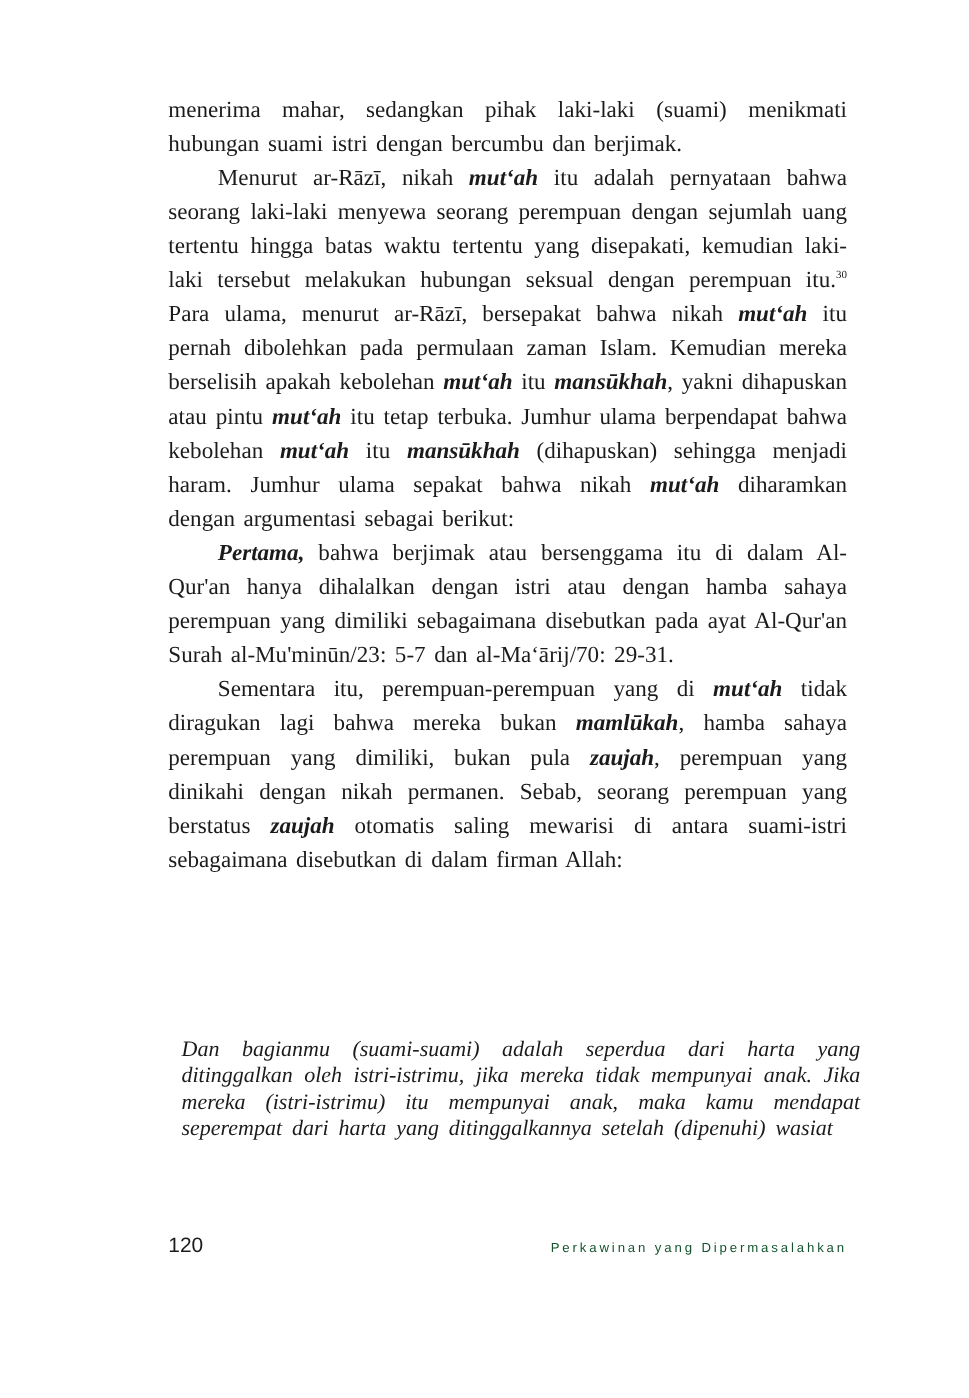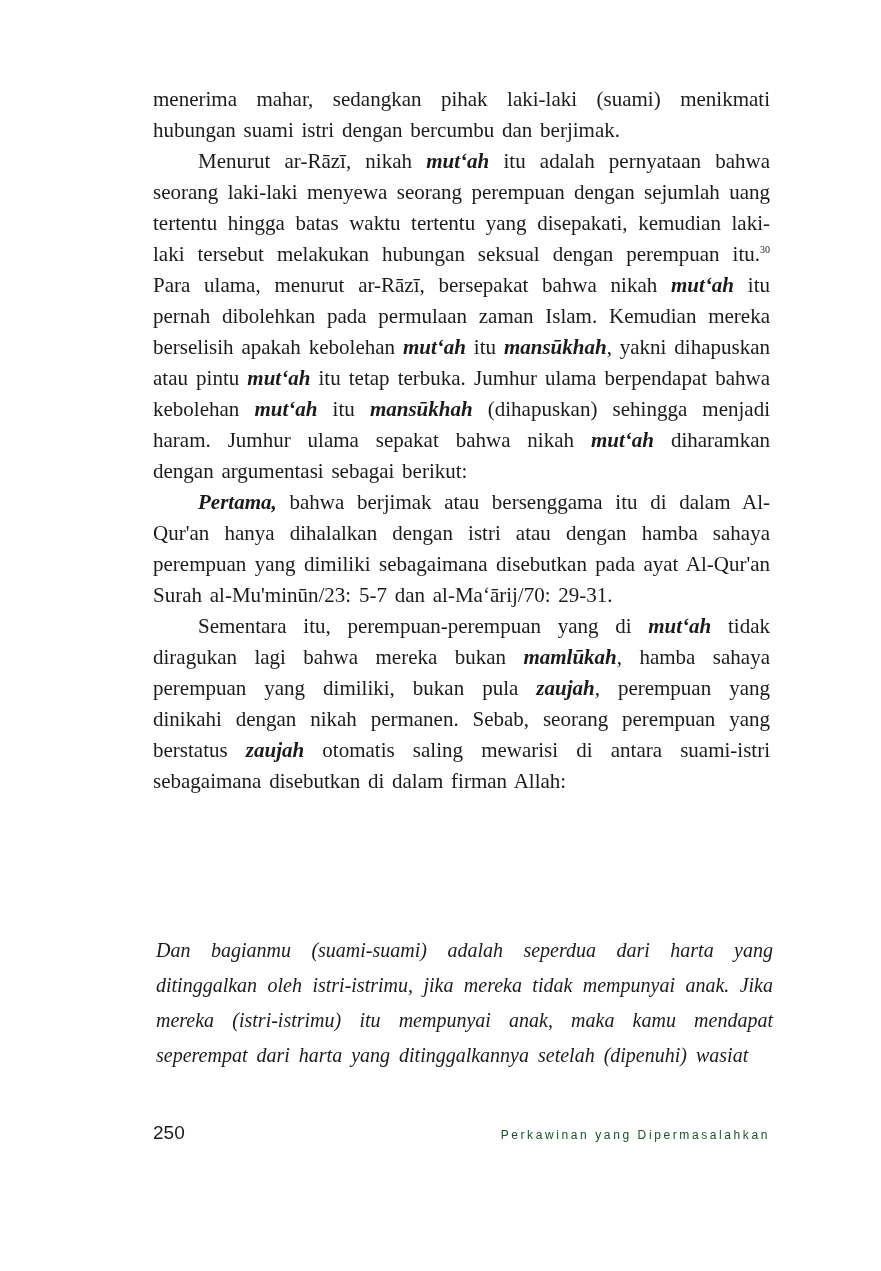--- a/index.html
+++ b/index.html
@@ -48,23 +48,23 @@
     font-size: 26px;
     line-height: 49px;
     color: #222222;
     text-align: center;
   }
   .translation {
     position: absolute;
     left: 153px;
     top: 930px;
     width: 617px;
-    margin: 3px;
+    margin: 12px;
     font-size: 20px;
-    line-height: 35px;
+    line-height: 24px;
     font-style: italic;
     text-align: justify;
     word-spacing: 4px;
   }
   .page-footer {
     position: absolute;
     left: 153px;
     width: 617px;
     top: 1122px;
     display: flex;
@@ -92,17 +92,17 @@
     <p class="body-par"><span>menerima mahar, sedangkan pihak laki-laki (suami) menikmati hubungan suami istri dengan bercumbu dan berjimak.</span></p>
     <p class="body-par indent"><span>Menurut ar-Rāzī, nikah </span><span class="seg-i">mut‘ah</span><span> itu adalah pernyataan bahwa seorang laki-laki menyewa seorang perempuan dengan sejumlah uang tertentu hingga batas waktu tertentu yang disepakati, kemudian laki-laki tersebut melakukan hubungan seksual dengan perempuan itu.</span><span class="seg-sup">30</span><span> Para ulama, menurut ar-Rāzī, bersepakat bahwa nikah </span><span class="seg-i">mut‘ah</span><span> itu pernah dibolehkan pada permulaan zaman Islam. Kemudian mereka berselisih apakah kebolehan </span><span class="seg-i">mut‘ah</span><span> itu </span><span class="seg-i">mansūkhah</span><span>, yakni dihapuskan atau pintu </span><span class="seg-i">mut‘ah</span><span> itu tetap terbuka. Jumhur ulama berpendapat bahwa kebolehan </span><span class="seg-i">mut‘ah</span><span> itu </span><span class="seg-i">mansūkhah</span><span> (dihapuskan) sehingga menjadi haram. Jumhur ulama sepakat bahwa nikah </span><span class="seg-i">mut‘ah</span><span> diharamkan dengan argumentasi sebagai berikut:</span></p>
     <p class="body-par indent"><span class="seg-i">Pertama,</span><span> bahwa berjimak atau bersenggama itu di dalam Al-Qur'an hanya dihalalkan dengan istri atau dengan hamba sahaya perempuan yang dimiliki sebagaimana disebutkan pada ayat Al-Qur'an Surah al-Mu'minūn/23: 5-7 dan al-Ma‘ārij/70: 29-31.</span></p>
     <p class="body-par indent"><span>Sementara itu, perempuan-perempuan yang di </span><span class="seg-i">mut‘ah</span><span> tidak diragukan lagi bahwa mereka bukan </span><span class="seg-i">mamlūkah</span><span>, hamba sahaya perempuan yang dimiliki, bukan pula </span><span class="seg-i">zaujah</span><span>, perempuan yang dinikahi dengan nikah permanen. Sebab, seorang perempuan yang berstatus </span><span class="seg-i">zaujah</span><span> otomatis saling mewarisi di antara suami-istri sebagaimana disebutkan di dalam firman Allah:</span></p>
   </main>
 
 
   <p class="translation">Dan bagianmu (suami-suami) adalah seperdua dari harta yang ditinggalkan oleh istri-istrimu, jika mereka tidak mempunyai anak. Jika mereka (istri-istrimu) itu mempunyai anak, maka kamu mendapat seperempat dari harta yang ditinggalkannya setelah (dipenuhi) wasiat</p>
 
   <footer class="page-footer">
-    <span class="pagenum">250</span>
+    <span class="pagenum">120</span>
     <span class="running">Perkawinan yang Dipermasalahkan</span>
   </footer>
 
 </div>
 
 </body></html>

